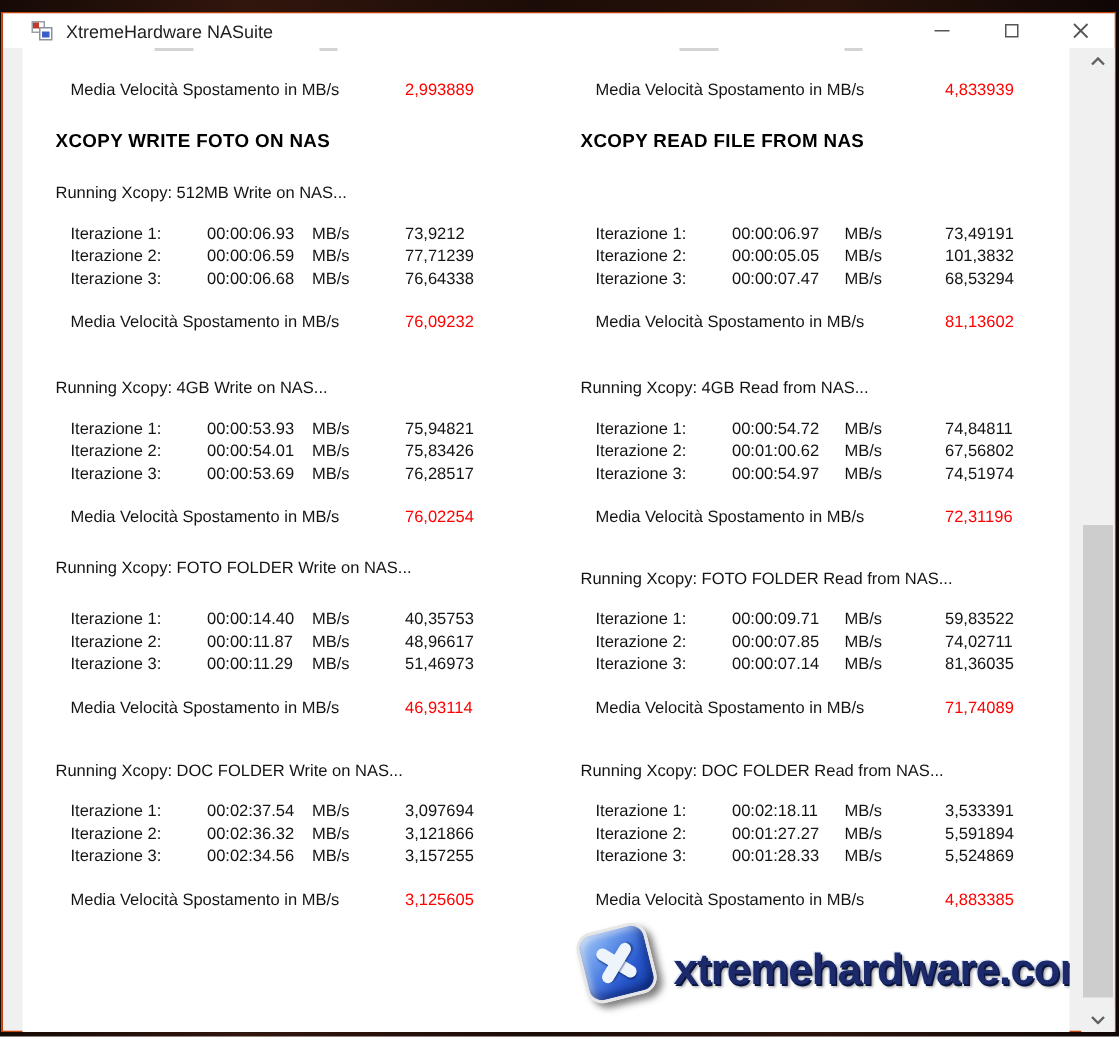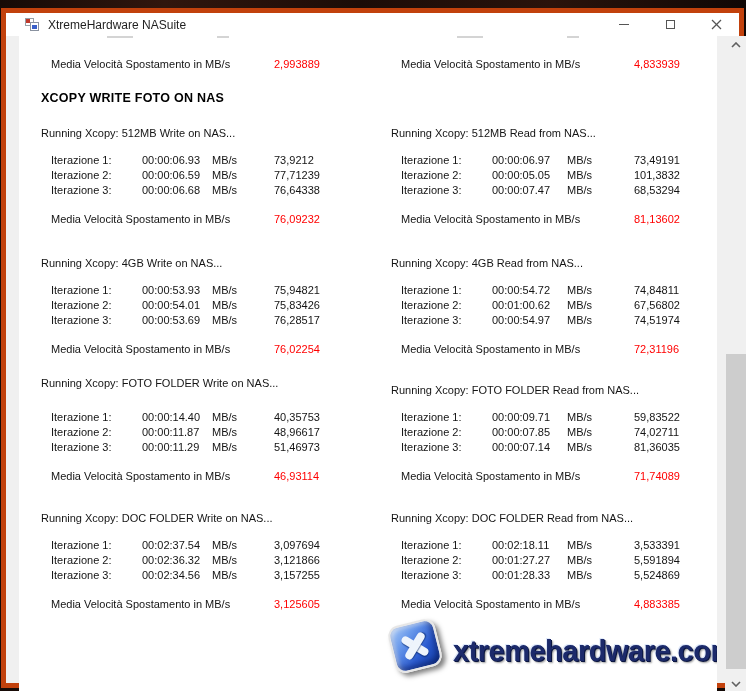--- a/index.html
+++ b/index.html
@@ -3,21 +3,21 @@
 <meta charset="utf-8">
 <style>
   html,body{margin:0;padding:0;width:746px;height:691px;overflow:hidden;}
   body{
     position:relative;
     font-family:"Liberation Sans", sans-serif;
     background:linear-gradient(90deg,#160a06,#31160d 22%,#1c0c07 48%,#2a130b 74%,#0f0705);
   }
   .window{
     position:absolute;left:1px;top:8px;width:743px;height:680px;
-    background:#f0f0f0;border:5px solid #c2410c;box-sizing:border-box;
+    background:#f0f0f0;border:1px solid #c2410c;box-sizing:border-box;
   }
   
   .titlebar{height:23px;background:#ffffff;display:flex;align-items:center;}
   .app-icon{position:relative;width:15px;height:14px;margin-left:19px;flex:0 0 auto;}
   .app-icon .ic-back{position:absolute;left:0;top:0;width:9px;height:8px;border:1px solid #98a0a8;background:#fff;box-sizing:border-box;}
   .app-icon .ic-red{position:absolute;left:1px;top:1px;width:4px;height:4px;background:#c0392b;}
   .app-icon .ic-front{position:absolute;left:5px;top:4px;width:9px;height:9px;border:1px solid #8a92a0;background:#fff;box-sizing:border-box;}
   .app-icon .ic-blue{position:absolute;left:7px;top:7px;width:5px;height:4px;background:#3a5fc8;}
   .title-text{margin-left:8px;font-size:12px;color:#1f1f1f;white-space:nowrap;}
   .caption-buttons{margin-left:auto;display:flex;height:100%;}
@@ -193,21 +193,21 @@
             <span class="mlabel">Media Velocità Spostamento in MB/s</span>
             <span class="red">3,125605</span>
           </div>
         </div>
 
       <div class="col colr" style="left:372px;">
         <div class="row" style="top:21px;">
           <span class="mlabel">Media Velocità Spostamento in MB/s</span>
           <span class="red">4,833939</span>
         </div>
-      <div class="running" style="top: 90px;">Running Xcopy: 512MB Read from NAS...</div>
+        <div class="heading" style="top:55px;">XCOPY READ FILE FROM NAS</div>
           <div class="row" style="top: 117px;">
             <span>Iterazione 1:</span>
             <span>00:00:06.97</span>
             <span>MB/s</span>
             <span>73,49191</span>
           </div>
           <div class="row" style="top: 132px;">
             <span>Iterazione 2:</span>
             <span>00:00:05.05</span>
             <span>MB/s</span>

